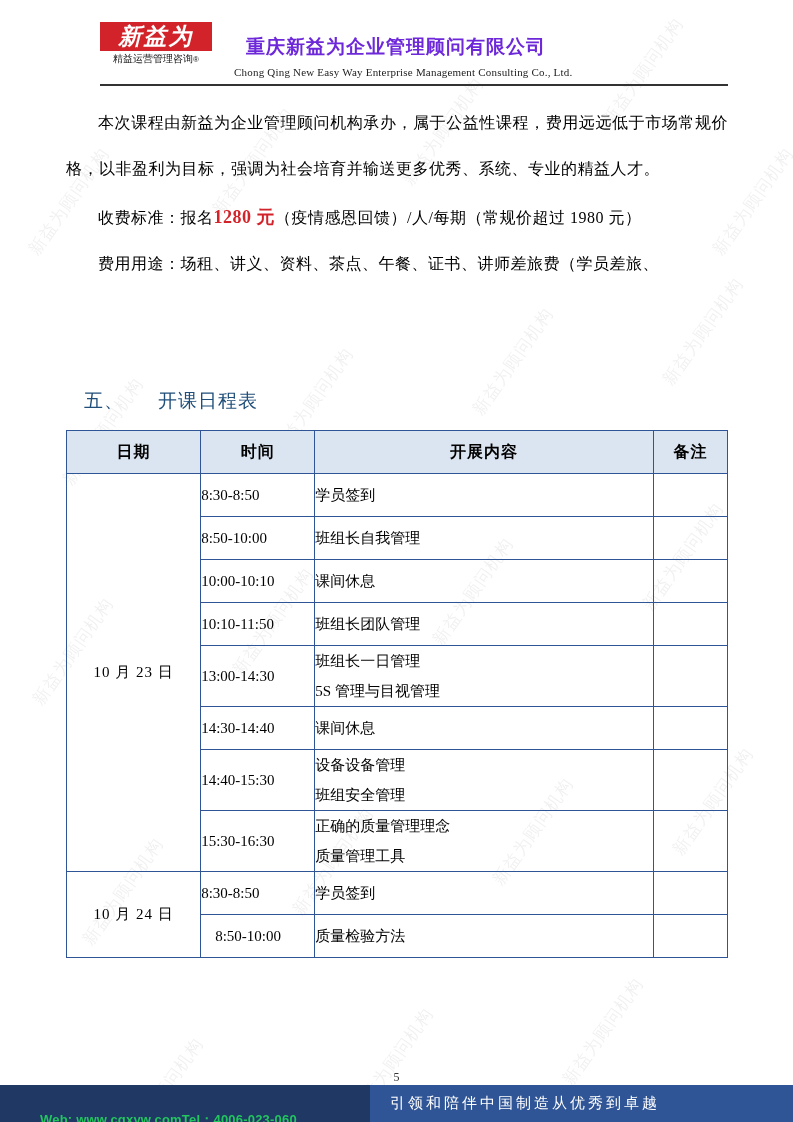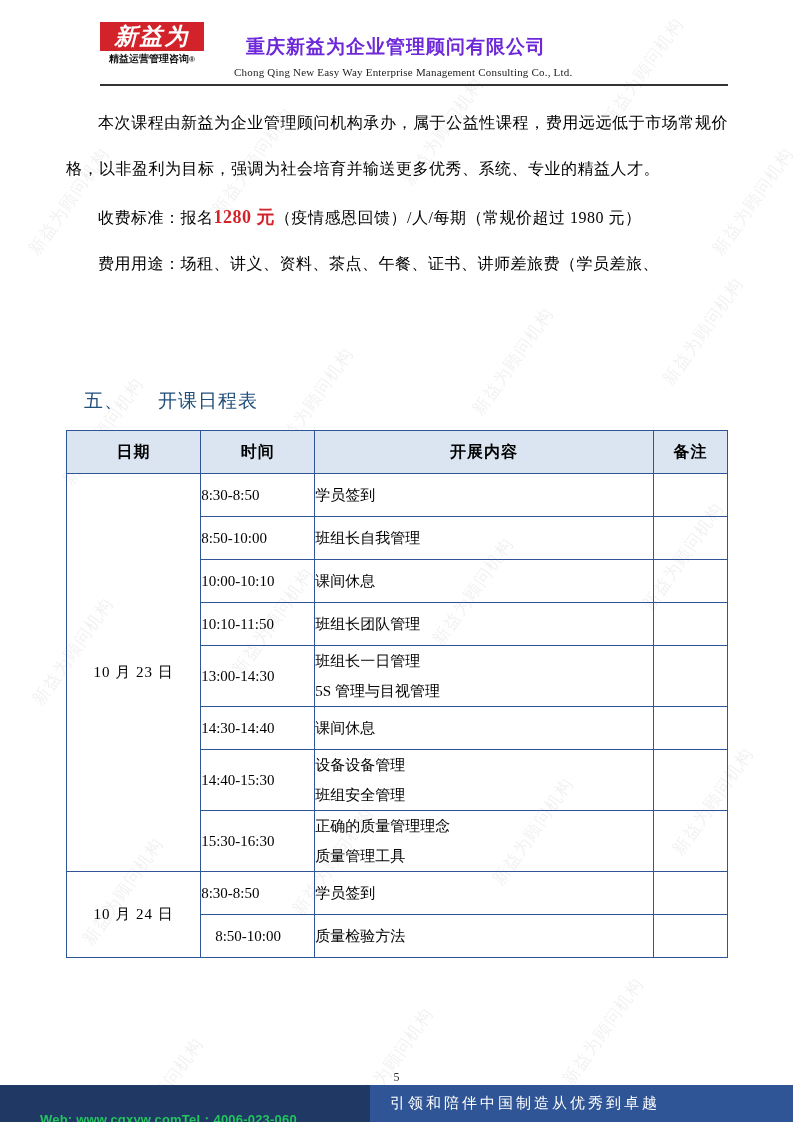--- a/index.html
+++ b/index.html
@@ -45,40 +45,40 @@
     position: absolute;
     left: 66px;
     top: 22px;
     width: 662px;
     height: 60px;
   }
   .logo-box {
     position: absolute;
     left: 34px;
     top: 0px;
-    width: 104px;
+    width: 112px;
     text-align: center;
   }
   .logo-main {
     background: #d2232a;
     color: #ffffff;
     font-family: "Liberation Sans", sans-serif;
     font-weight: bold;
     font-size: 23px;
     letter-spacing: 2px;
     padding: 2px 4px 3px 4px;
     line-height: 1.05;
     display: block;
     font-style: italic;
   }
   .logo-sub {
     display: block;
     font-family: "Liberation Sans", sans-serif;
     font-size: 10px;
-    font-weight: bold;
+    font-weight: normal;
     color: #111;
     letter-spacing: 0px;
     margin-top: 1px;
   }
   .logo-sub .reg {
     font-size: 8px;
     vertical-align: middle;
   }
   .header-title {
     position: absolute;

